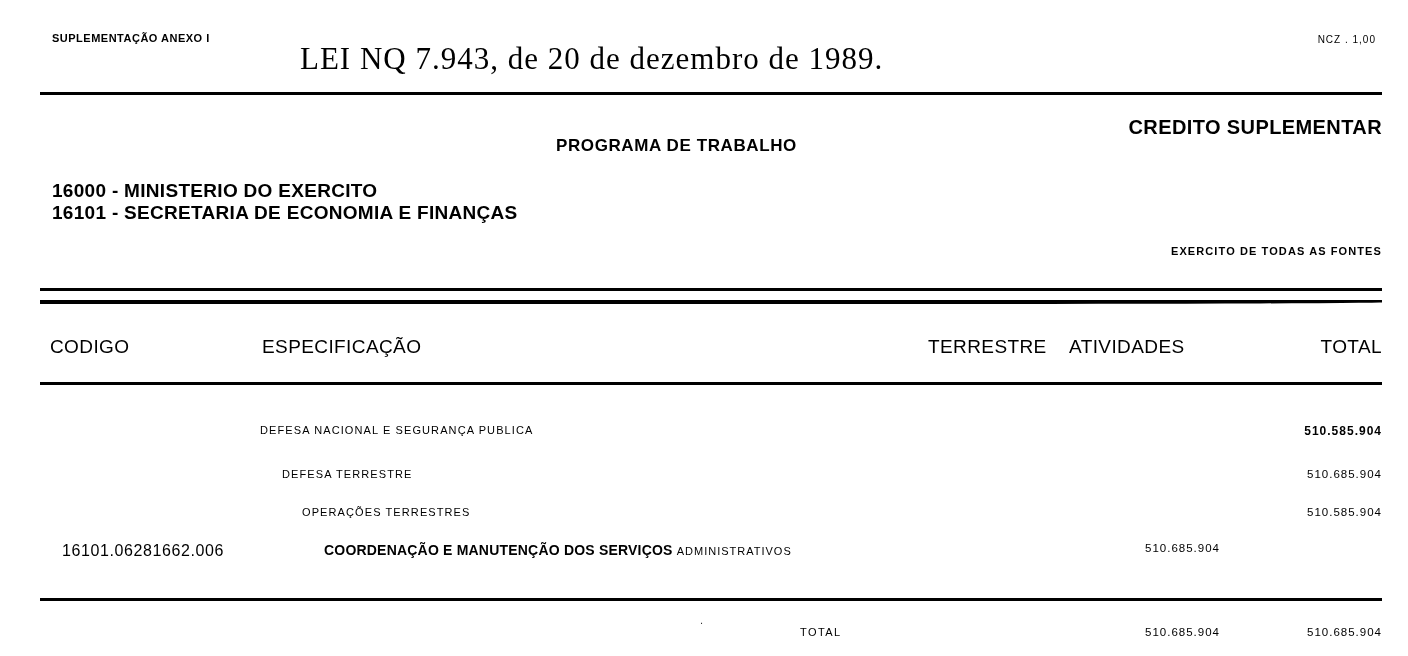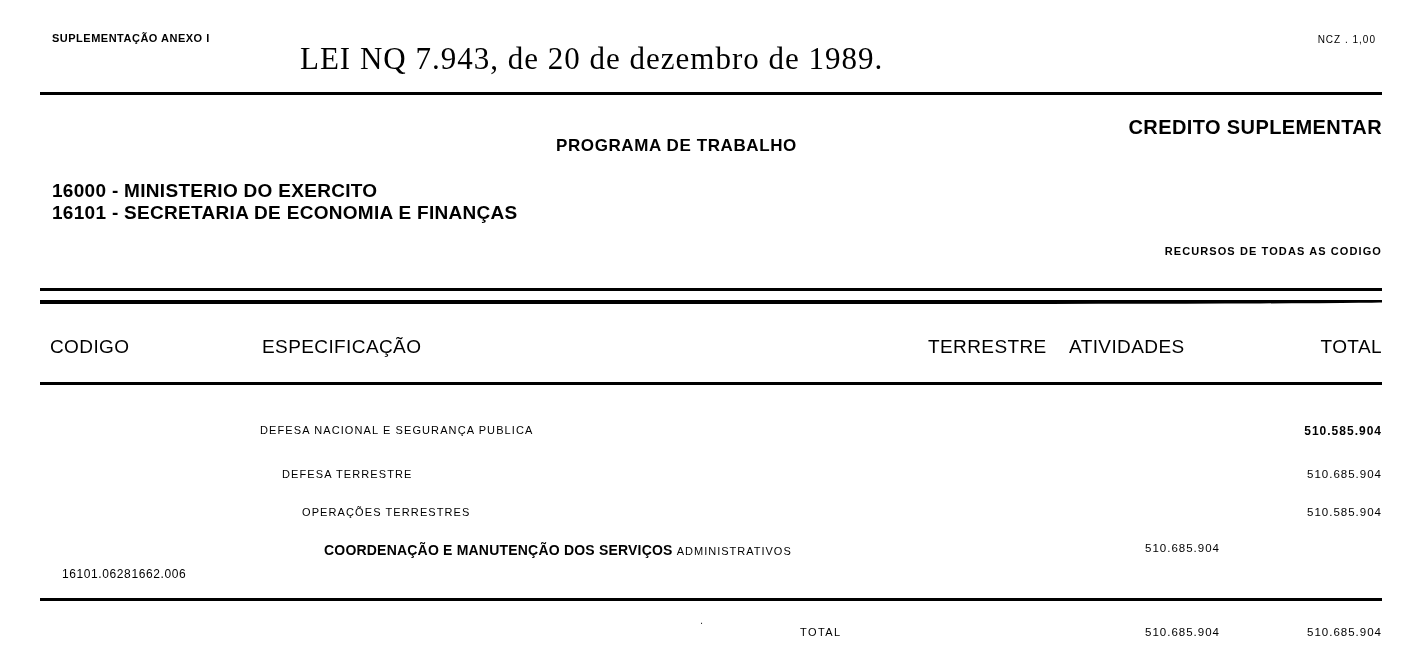--- a/index.html
+++ b/index.html
@@ -126,23 +126,22 @@
     height: 22px;
   }
   .cell {
     position: absolute;
     white-space: nowrap;
     font-size: 11px;
     letter-spacing: 1.1px;
   }
   .cell-code {
     left: 62px;
-    font-size: 12px;
+    font-size: 16px;
     letter-spacing: 0.6px;
-    margin-top: 25px;
   }
   .cell-spec { }
   .cell-num {
     text-align: right;
     font-size: 11.5px;
     letter-spacing: 1px;
   }
   .num-ativ  { left: 1040px; width: 180px; }
   .num-total { right: 26px; width: 180px; text-align: right; }
 
@@ -185,21 +184,21 @@
   <div class="law-title">LEI NQ 7.943, de 20 de dezembro de 1989.</div>
   <div class="currency-unit">NCZ . 1,00</div>
 
   <div class="rule rule-top"></div>
 
   <div class="programa">PROGRAMA DE TRABALHO</div>
   <div class="credito">CREDITO SUPLEMENTAR</div>
 
   <div class="org-line org-line-1">16000 - MINISTERIO DO EXERCITO</div>
   <div class="org-line org-line-2">16101 - SECRETARIA DE ECONOMIA E FINANÇAS</div>
-  <div class="fontes">RECURSOS DE TODAS AS CODIGO</div>
+  <div class="fontes">EXERCITO DE TODAS AS FONTES</div>
 
   <div class="rule rule-mid-a"></div>
   <div class="rule rule-mid-b"></div>
 
   <div class="col-head col-codigo">CODIGO</div>
   <div class="col-head col-espec">ESPECIFICAÇÃO</div>
   <div class="col-head col-projetos">TERRESTRE</div>
   <div class="col-head col-atividades">ATIVIDADES</div>
   <div class="col-head col-total">TOTAL</div>
 

